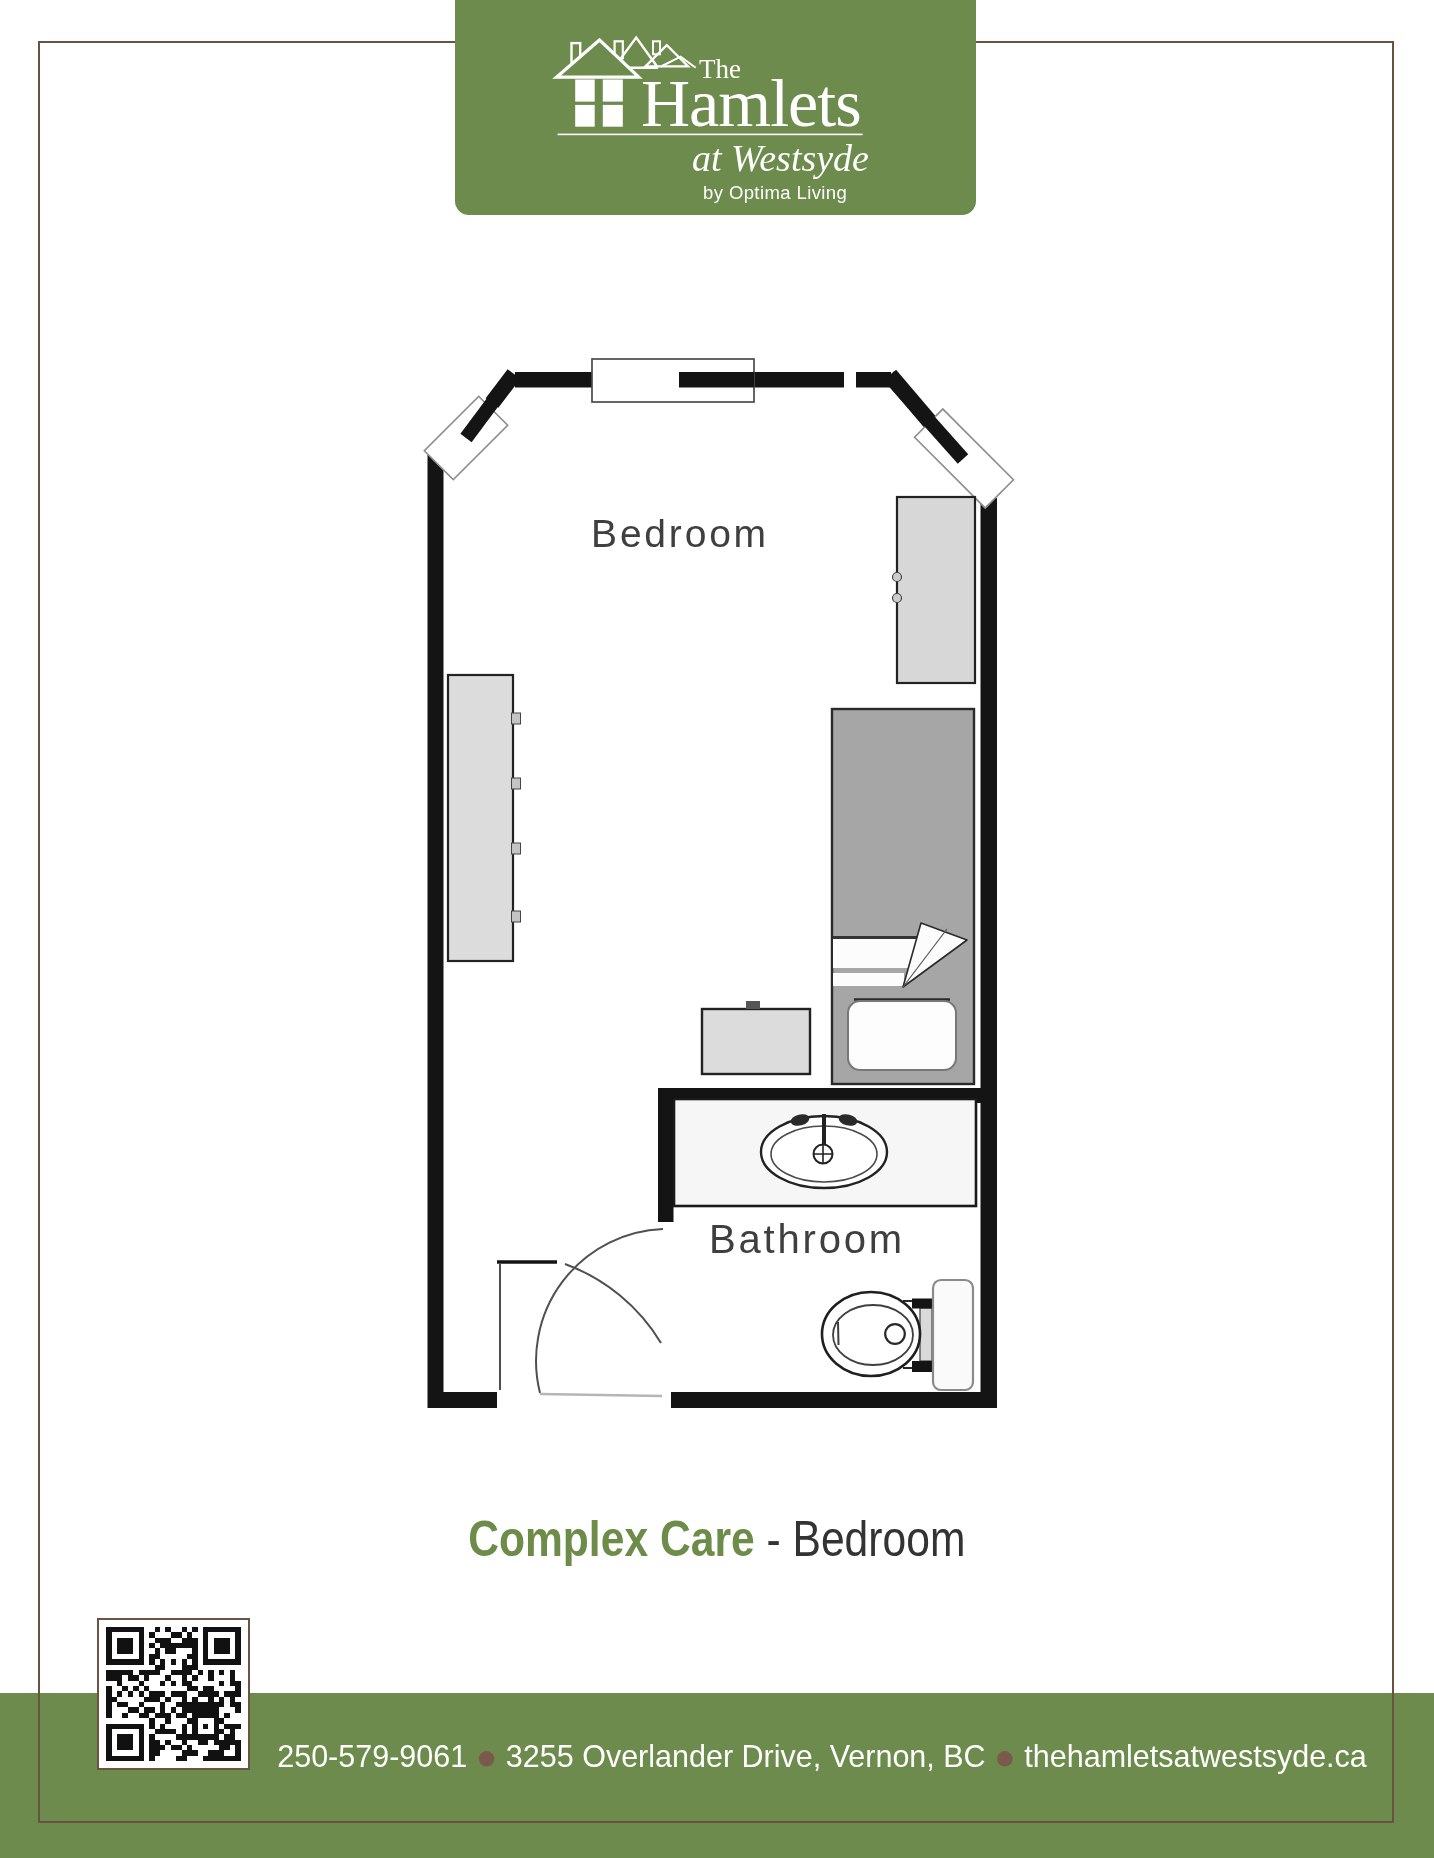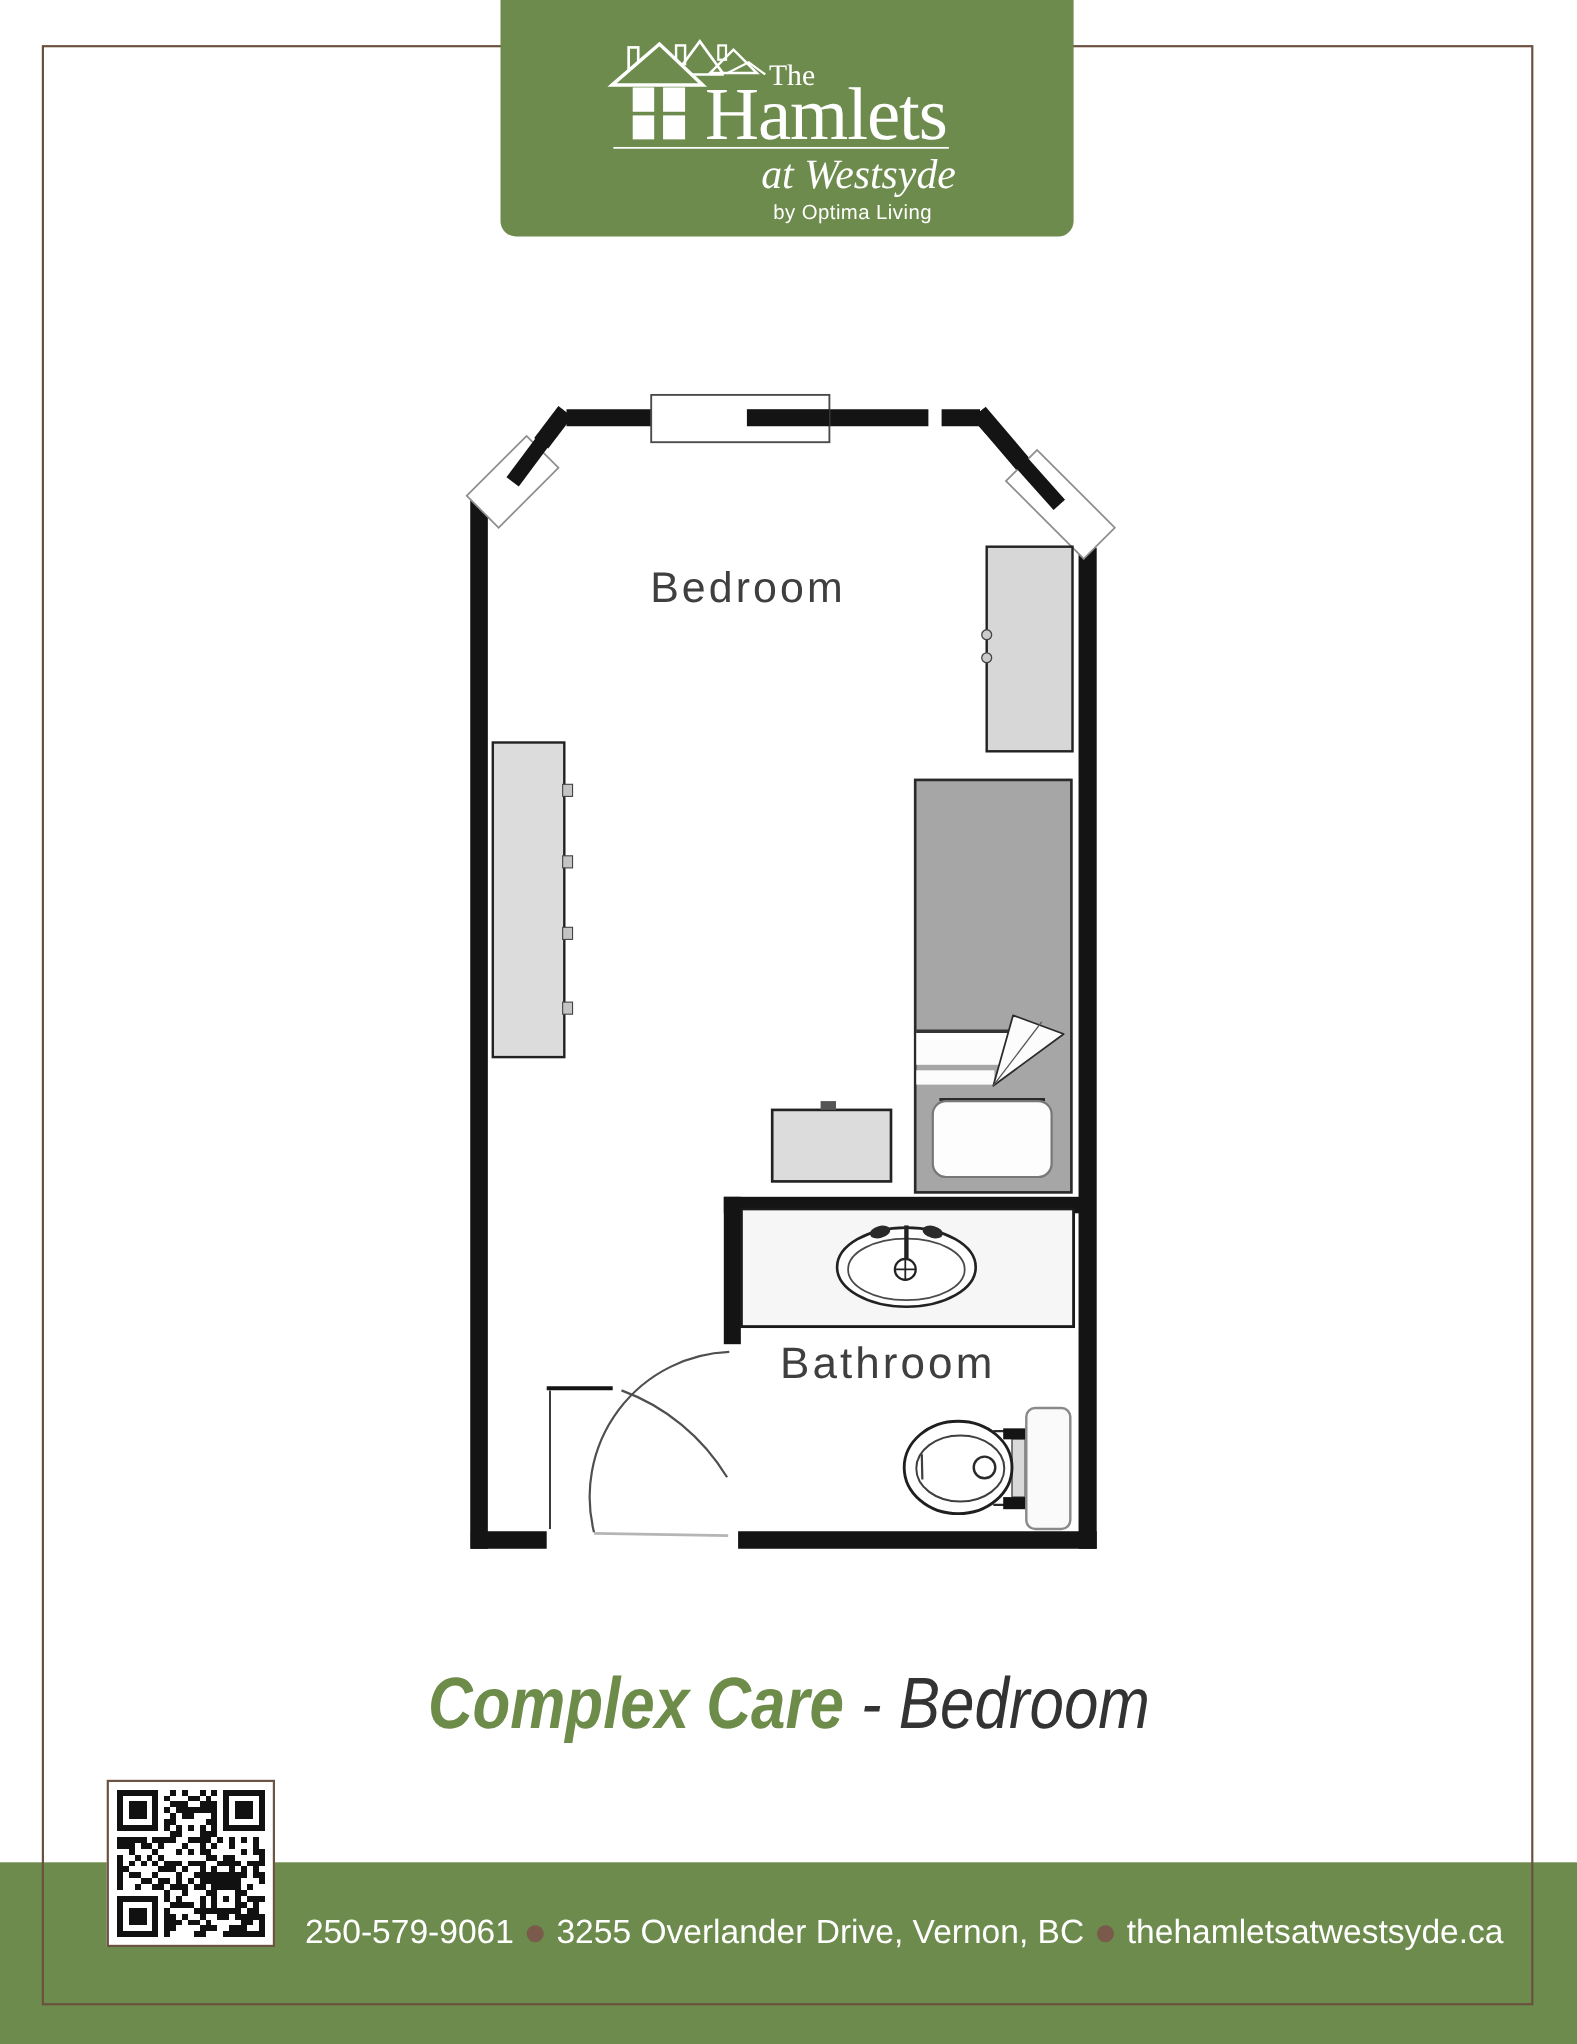--- a/index.html
+++ b/index.html
@@ -156,21 +156,21 @@
     <rect x="933" y="1280" width="40" height="110" rx="8" fill="#fafafa" stroke="#8a8a8a" stroke-width="2.2"></rect>
 
     <ellipse cx="871" cy="1334" rx="49" ry="42" fill="#ffffff" stroke="#1f1f1f" stroke-width="2.6"></ellipse>
     <ellipse cx="873" cy="1335" rx="40" ry="30" fill="none" stroke="#3f3f3f" stroke-width="1.8"></ellipse>
     <circle cx="895" cy="1334" r="9.8" fill="#ffffff" stroke="#2a2a2a" stroke-width="2.2"></circle>
     <path d="M838 1322 L838.5 1345" stroke="#3f3f3f" stroke-width="2"></path>
   </g>
   </g>
 </svg>
 
-<div class="abs" style="left:0;top:1510px;width:1434px;text-align:center;z-index:2;font-size:66px;font-style:italic;">
+<div class="abs" style="left:0;top:1510px;width:1434px;text-align:center;z-index:2;font-size:50px;">
   <span style="display:inline-block;transform:scaleX(0.852);transform-origin:50% 50%;white-space:nowrap;"><span style="color:#6d8c49;font-weight:bold;">Complex Care</span><span style="color:#333333;"> - Bedroom</span></span>
 </div>
 
 <div class="abs" style="left:97px;top:1618px;z-index:4;background:#ffffff;border:2.5px solid #6b5444;width:149px;height:148px;">
 <svg width="149" height="148" viewBox="0 0 154 153" shape-rendering="crispEdges">
 <path fill="#111" d="M7.6 7.2h5.55v5.55h-5.55zM13.15 7.2h5.55v5.55h-5.55zM18.7 7.2h5.55v5.55h-5.55zM24.25 7.2h5.55v5.55h-5.55zM29.8 7.2h5.55v5.55h-5.55zM35.35 7.2h5.55v5.55h-5.55zM40.9 7.2h5.55v5.55h-5.55zM57.55 7.2h5.55v5.55h-5.55zM68.65 7.2h5.55v5.55h-5.55zM85.3 7.2h5.55v5.55h-5.55zM96.4 7.2h5.55v5.55h-5.55zM107.5 7.2h5.55v5.55h-5.55zM113.05 7.2h5.55v5.55h-5.55zM118.6 7.2h5.55v5.55h-5.55zM124.15 7.2h5.55v5.55h-5.55zM129.7 7.2h5.55v5.55h-5.55zM135.25 7.2h5.55v5.55h-5.55zM140.8 7.2h5.55v5.55h-5.55zM7.6 12.75h5.55v5.55h-5.55zM40.9 12.75h5.55v5.55h-5.55zM52.0 12.75h5.55v5.55h-5.55zM74.2 12.75h5.55v5.55h-5.55zM79.75 12.75h5.55v5.55h-5.55zM90.85 12.75h5.55v5.55h-5.55zM107.5 12.75h5.55v5.55h-5.55zM140.8 12.75h5.55v5.55h-5.55zM7.6 18.3h5.55v5.55h-5.55zM18.7 18.3h5.55v5.55h-5.55zM24.25 18.3h5.55v5.55h-5.55zM29.8 18.3h5.55v5.55h-5.55zM40.9 18.3h5.55v5.55h-5.55zM57.55 18.3h5.55v5.55h-5.55zM63.1 18.3h5.55v5.55h-5.55zM68.65 18.3h5.55v5.55h-5.55zM85.3 18.3h5.55v5.55h-5.55zM90.85 18.3h5.55v5.55h-5.55zM96.4 18.3h5.55v5.55h-5.55zM107.5 18.3h5.55v5.55h-5.55zM118.6 18.3h5.55v5.55h-5.55zM124.15 18.3h5.55v5.55h-5.55zM129.7 18.3h5.55v5.55h-5.55zM140.8 18.3h5.55v5.55h-5.55zM7.6 23.85h5.55v5.55h-5.55zM18.7 23.85h5.55v5.55h-5.55zM24.25 23.85h5.55v5.55h-5.55zM29.8 23.85h5.55v5.55h-5.55zM40.9 23.85h5.55v5.55h-5.55zM52.0 23.85h5.55v5.55h-5.55zM63.1 23.85h5.55v5.55h-5.55zM68.65 23.85h5.55v5.55h-5.55zM74.2 23.85h5.55v5.55h-5.55zM79.75 23.85h5.55v5.55h-5.55zM85.3 23.85h5.55v5.55h-5.55zM90.85 23.85h5.55v5.55h-5.55zM96.4 23.85h5.55v5.55h-5.55zM107.5 23.85h5.55v5.55h-5.55zM118.6 23.85h5.55v5.55h-5.55zM124.15 23.85h5.55v5.55h-5.55zM129.7 23.85h5.55v5.55h-5.55zM140.8 23.85h5.55v5.55h-5.55zM7.6 29.4h5.55v5.55h-5.55zM18.7 29.4h5.55v5.55h-5.55zM24.25 29.4h5.55v5.55h-5.55zM29.8 29.4h5.55v5.55h-5.55zM40.9 29.4h5.55v5.55h-5.55zM57.55 29.4h5.55v5.55h-5.55zM68.65 29.4h5.55v5.55h-5.55zM74.2 29.4h5.55v5.55h-5.55zM96.4 29.4h5.55v5.55h-5.55zM107.5 29.4h5.55v5.55h-5.55zM118.6 29.4h5.55v5.55h-5.55zM124.15 29.4h5.55v5.55h-5.55zM129.7 29.4h5.55v5.55h-5.55zM140.8 29.4h5.55v5.55h-5.55zM7.6 34.95h5.55v5.55h-5.55zM40.9 34.95h5.55v5.55h-5.55zM52.0 34.95h5.55v5.55h-5.55zM57.55 34.95h5.55v5.55h-5.55zM90.85 34.95h5.55v5.55h-5.55zM96.4 34.95h5.55v5.55h-5.55zM107.5 34.95h5.55v5.55h-5.55zM140.8 34.95h5.55v5.55h-5.55zM7.6 40.5h5.55v5.55h-5.55zM13.15 40.5h5.55v5.55h-5.55zM18.7 40.5h5.55v5.55h-5.55zM24.25 40.5h5.55v5.55h-5.55zM29.8 40.5h5.55v5.55h-5.55zM35.35 40.5h5.55v5.55h-5.55zM40.9 40.5h5.55v5.55h-5.55zM52.0 40.5h5.55v5.55h-5.55zM63.1 40.5h5.55v5.55h-5.55zM74.2 40.5h5.55v5.55h-5.55zM85.3 40.5h5.55v5.55h-5.55zM96.4 40.5h5.55v5.55h-5.55zM107.5 40.5h5.55v5.55h-5.55zM113.05 40.5h5.55v5.55h-5.55zM118.6 40.5h5.55v5.55h-5.55zM124.15 40.5h5.55v5.55h-5.55zM129.7 40.5h5.55v5.55h-5.55zM135.25 40.5h5.55v5.55h-5.55zM140.8 40.5h5.55v5.55h-5.55zM57.55 46.05h5.55v5.55h-5.55zM63.1 46.05h5.55v5.55h-5.55zM85.3 46.05h5.55v5.55h-5.55zM90.85 46.05h5.55v5.55h-5.55zM96.4 46.05h5.55v5.55h-5.55zM7.6 51.6h5.55v5.55h-5.55zM13.15 51.6h5.55v5.55h-5.55zM18.7 51.6h5.55v5.55h-5.55zM24.25 51.6h5.55v5.55h-5.55zM29.8 51.6h5.55v5.55h-5.55zM40.9 51.6h5.55v5.55h-5.55zM46.45 51.6h5.55v5.55h-5.55zM52.0 51.6h5.55v5.55h-5.55zM57.55 51.6h5.55v5.55h-5.55zM74.2 51.6h5.55v5.55h-5.55zM79.75 51.6h5.55v5.55h-5.55zM85.3 51.6h5.55v5.55h-5.55zM90.85 51.6h5.55v5.55h-5.55zM101.95 51.6h5.55v5.55h-5.55zM113.05 51.6h5.55v5.55h-5.55zM124.15 51.6h5.55v5.55h-5.55zM135.25 51.6h5.55v5.55h-5.55zM7.6 57.15h5.55v5.55h-5.55zM13.15 57.15h5.55v5.55h-5.55zM18.7 57.15h5.55v5.55h-5.55zM29.8 57.15h5.55v5.55h-5.55zM35.35 57.15h5.55v5.55h-5.55zM46.45 57.15h5.55v5.55h-5.55zM68.65 57.15h5.55v5.55h-5.55zM85.3 57.15h5.55v5.55h-5.55zM96.4 57.15h5.55v5.55h-5.55zM113.05 57.15h5.55v5.55h-5.55zM135.25 57.15h5.55v5.55h-5.55zM18.7 62.7h5.55v5.55h-5.55zM40.9 62.7h5.55v5.55h-5.55zM63.1 62.7h5.55v5.55h-5.55zM74.2 62.7h5.55v5.55h-5.55zM85.3 62.7h5.55v5.55h-5.55zM90.85 62.7h5.55v5.55h-5.55zM124.15 62.7h5.55v5.55h-5.55zM135.25 62.7h5.55v5.55h-5.55zM140.8 62.7h5.55v5.55h-5.55zM7.6 68.25h5.55v5.55h-5.55zM24.25 68.25h5.55v5.55h-5.55zM35.35 68.25h5.55v5.55h-5.55zM46.45 68.25h5.55v5.55h-5.55zM90.85 68.25h5.55v5.55h-5.55zM96.4 68.25h5.55v5.55h-5.55zM107.5 68.25h5.55v5.55h-5.55zM113.05 68.25h5.55v5.55h-5.55zM140.8 68.25h5.55v5.55h-5.55zM7.6 73.8h5.55v5.55h-5.55zM18.7 73.8h5.55v5.55h-5.55zM29.8 73.8h5.55v5.55h-5.55zM40.9 73.8h5.55v5.55h-5.55zM52.0 73.8h5.55v5.55h-5.55zM57.55 73.8h5.55v5.55h-5.55zM63.1 73.8h5.55v5.55h-5.55zM74.2 73.8h5.55v5.55h-5.55zM79.75 73.8h5.55v5.55h-5.55zM85.3 73.8h5.55v5.55h-5.55zM101.95 73.8h5.55v5.55h-5.55zM107.5 73.8h5.55v5.55h-5.55zM113.05 73.8h5.55v5.55h-5.55zM118.6 73.8h5.55v5.55h-5.55zM129.7 73.8h5.55v5.55h-5.55zM135.25 73.8h5.55v5.55h-5.55zM140.8 73.8h5.55v5.55h-5.55zM7.6 79.35h5.55v5.55h-5.55zM13.15 79.35h5.55v5.55h-5.55zM46.45 79.35h5.55v5.55h-5.55zM52.0 79.35h5.55v5.55h-5.55zM57.55 79.35h5.55v5.55h-5.55zM68.65 79.35h5.55v5.55h-5.55zM85.3 79.35h5.55v5.55h-5.55zM96.4 79.35h5.55v5.55h-5.55zM113.05 79.35h5.55v5.55h-5.55zM124.15 79.35h5.55v5.55h-5.55zM135.25 79.35h5.55v5.55h-5.55zM7.6 84.9h5.55v5.55h-5.55zM18.7 84.9h5.55v5.55h-5.55zM24.25 84.9h5.55v5.55h-5.55zM40.9 84.9h5.55v5.55h-5.55zM63.1 84.9h5.55v5.55h-5.55zM79.75 84.9h5.55v5.55h-5.55zM85.3 84.9h5.55v5.55h-5.55zM90.85 84.9h5.55v5.55h-5.55zM96.4 84.9h5.55v5.55h-5.55zM101.95 84.9h5.55v5.55h-5.55zM107.5 84.9h5.55v5.55h-5.55zM113.05 84.9h5.55v5.55h-5.55zM118.6 84.9h5.55v5.55h-5.55zM124.15 84.9h5.55v5.55h-5.55zM135.25 84.9h5.55v5.55h-5.55zM140.8 84.9h5.55v5.55h-5.55zM7.6 90.45h5.55v5.55h-5.55zM29.8 90.45h5.55v5.55h-5.55zM35.35 90.45h5.55v5.55h-5.55zM46.45 90.45h5.55v5.55h-5.55zM52.0 90.45h5.55v5.55h-5.55zM63.1 90.45h5.55v5.55h-5.55zM74.2 90.45h5.55v5.55h-5.55zM85.3 90.45h5.55v5.55h-5.55zM90.85 90.45h5.55v5.55h-5.55zM96.4 90.45h5.55v5.55h-5.55zM101.95 90.45h5.55v5.55h-5.55zM107.5 90.45h5.55v5.55h-5.55zM113.05 90.45h5.55v5.55h-5.55zM118.6 90.45h5.55v5.55h-5.55zM140.8 90.45h5.55v5.55h-5.55zM7.6 96.0h5.55v5.55h-5.55zM24.25 96.0h5.55v5.55h-5.55zM40.9 96.0h5.55v5.55h-5.55zM46.45 96.0h5.55v5.55h-5.55zM57.55 96.0h5.55v5.55h-5.55zM63.1 96.0h5.55v5.55h-5.55zM68.65 96.0h5.55v5.55h-5.55zM79.75 96.0h5.55v5.55h-5.55zM85.3 96.0h5.55v5.55h-5.55zM96.4 96.0h5.55v5.55h-5.55zM101.95 96.0h5.55v5.55h-5.55zM107.5 96.0h5.55v5.55h-5.55zM113.05 96.0h5.55v5.55h-5.55zM118.6 96.0h5.55v5.55h-5.55zM129.7 96.0h5.55v5.55h-5.55zM52.0 101.55h5.55v5.55h-5.55zM68.65 101.55h5.55v5.55h-5.55zM90.85 101.55h5.55v5.55h-5.55zM96.4 101.55h5.55v5.55h-5.55zM118.6 101.55h5.55v5.55h-5.55zM124.15 101.55h5.55v5.55h-5.55zM7.6 107.1h5.55v5.55h-5.55zM13.15 107.1h5.55v5.55h-5.55zM18.7 107.1h5.55v5.55h-5.55zM24.25 107.1h5.55v5.55h-5.55zM29.8 107.1h5.55v5.55h-5.55zM35.35 107.1h5.55v5.55h-5.55zM40.9 107.1h5.55v5.55h-5.55zM52.0 107.1h5.55v5.55h-5.55zM63.1 107.1h5.55v5.55h-5.55zM85.3 107.1h5.55v5.55h-5.55zM96.4 107.1h5.55v5.55h-5.55zM107.5 107.1h5.55v5.55h-5.55zM118.6 107.1h5.55v5.55h-5.55zM129.7 107.1h5.55v5.55h-5.55zM135.25 107.1h5.55v5.55h-5.55zM140.8 107.1h5.55v5.55h-5.55zM7.6 112.65h5.55v5.55h-5.55zM40.9 112.65h5.55v5.55h-5.55zM57.55 112.65h5.55v5.55h-5.55zM63.1 112.65h5.55v5.55h-5.55zM68.65 112.65h5.55v5.55h-5.55zM74.2 112.65h5.55v5.55h-5.55zM85.3 112.65h5.55v5.55h-5.55zM96.4 112.65h5.55v5.55h-5.55zM118.6 112.65h5.55v5.55h-5.55zM124.15 112.65h5.55v5.55h-5.55zM135.25 112.65h5.55v5.55h-5.55zM7.6 118.2h5.55v5.55h-5.55zM18.7 118.2h5.55v5.55h-5.55zM24.25 118.2h5.55v5.55h-5.55zM29.8 118.2h5.55v5.55h-5.55zM40.9 118.2h5.55v5.55h-5.55zM52.0 118.2h5.55v5.55h-5.55zM79.75 118.2h5.55v5.55h-5.55zM85.3 118.2h5.55v5.55h-5.55zM90.85 118.2h5.55v5.55h-5.55zM96.4 118.2h5.55v5.55h-5.55zM101.95 118.2h5.55v5.55h-5.55zM107.5 118.2h5.55v5.55h-5.55zM113.05 118.2h5.55v5.55h-5.55zM118.6 118.2h5.55v5.55h-5.55zM129.7 118.2h5.55v5.55h-5.55zM135.25 118.2h5.55v5.55h-5.55zM7.6 123.75h5.55v5.55h-5.55zM18.7 123.75h5.55v5.55h-5.55zM24.25 123.75h5.55v5.55h-5.55zM29.8 123.75h5.55v5.55h-5.55zM40.9 123.75h5.55v5.55h-5.55zM52.0 123.75h5.55v5.55h-5.55zM57.55 123.75h5.55v5.55h-5.55zM68.65 123.75h5.55v5.55h-5.55zM85.3 123.75h5.55v5.55h-5.55zM101.95 123.75h5.55v5.55h-5.55zM107.5 123.75h5.55v5.55h-5.55zM118.6 123.75h5.55v5.55h-5.55zM124.15 123.75h5.55v5.55h-5.55zM129.7 123.75h5.55v5.55h-5.55zM135.25 123.75h5.55v5.55h-5.55zM140.8 123.75h5.55v5.55h-5.55zM7.6 129.3h5.55v5.55h-5.55zM18.7 129.3h5.55v5.55h-5.55zM24.25 129.3h5.55v5.55h-5.55zM29.8 129.3h5.55v5.55h-5.55zM40.9 129.3h5.55v5.55h-5.55zM52.0 129.3h5.55v5.55h-5.55zM57.55 129.3h5.55v5.55h-5.55zM63.1 129.3h5.55v5.55h-5.55zM74.2 129.3h5.55v5.55h-5.55zM79.75 129.3h5.55v5.55h-5.55zM90.85 129.3h5.55v5.55h-5.55zM124.15 129.3h5.55v5.55h-5.55zM129.7 129.3h5.55v5.55h-5.55zM140.8 129.3h5.55v5.55h-5.55zM7.6 134.85h5.55v5.55h-5.55zM40.9 134.85h5.55v5.55h-5.55zM52.0 134.85h5.55v5.55h-5.55zM57.55 134.85h5.55v5.55h-5.55zM85.3 134.85h5.55v5.55h-5.55zM90.85 134.85h5.55v5.55h-5.55zM96.4 134.85h5.55v5.55h-5.55zM113.05 134.85h5.55v5.55h-5.55zM118.6 134.85h5.55v5.55h-5.55zM124.15 134.85h5.55v5.55h-5.55zM140.8 134.85h5.55v5.55h-5.55zM7.6 140.4h5.55v5.55h-5.55zM13.15 140.4h5.55v5.55h-5.55zM18.7 140.4h5.55v5.55h-5.55zM24.25 140.4h5.55v5.55h-5.55zM29.8 140.4h5.55v5.55h-5.55zM35.35 140.4h5.55v5.55h-5.55zM40.9 140.4h5.55v5.55h-5.55zM52.0 140.4h5.55v5.55h-5.55zM79.75 140.4h5.55v5.55h-5.55zM85.3 140.4h5.55v5.55h-5.55zM107.5 140.4h5.55v5.55h-5.55zM113.05 140.4h5.55v5.55h-5.55zM118.6 140.4h5.55v5.55h-5.55zM124.15 140.4h5.55v5.55h-5.55zM129.7 140.4h5.55v5.55h-5.55zM135.25 140.4h5.55v5.55h-5.55zM140.8 140.4h5.55v5.55h-5.55z"></path>
 </svg>
 </div>
 
 <div class="abs" style="left:105px;top:1739px;width:1434px;text-align:center;z-index:3;color:#ffffff;font-size:30.5px;">

